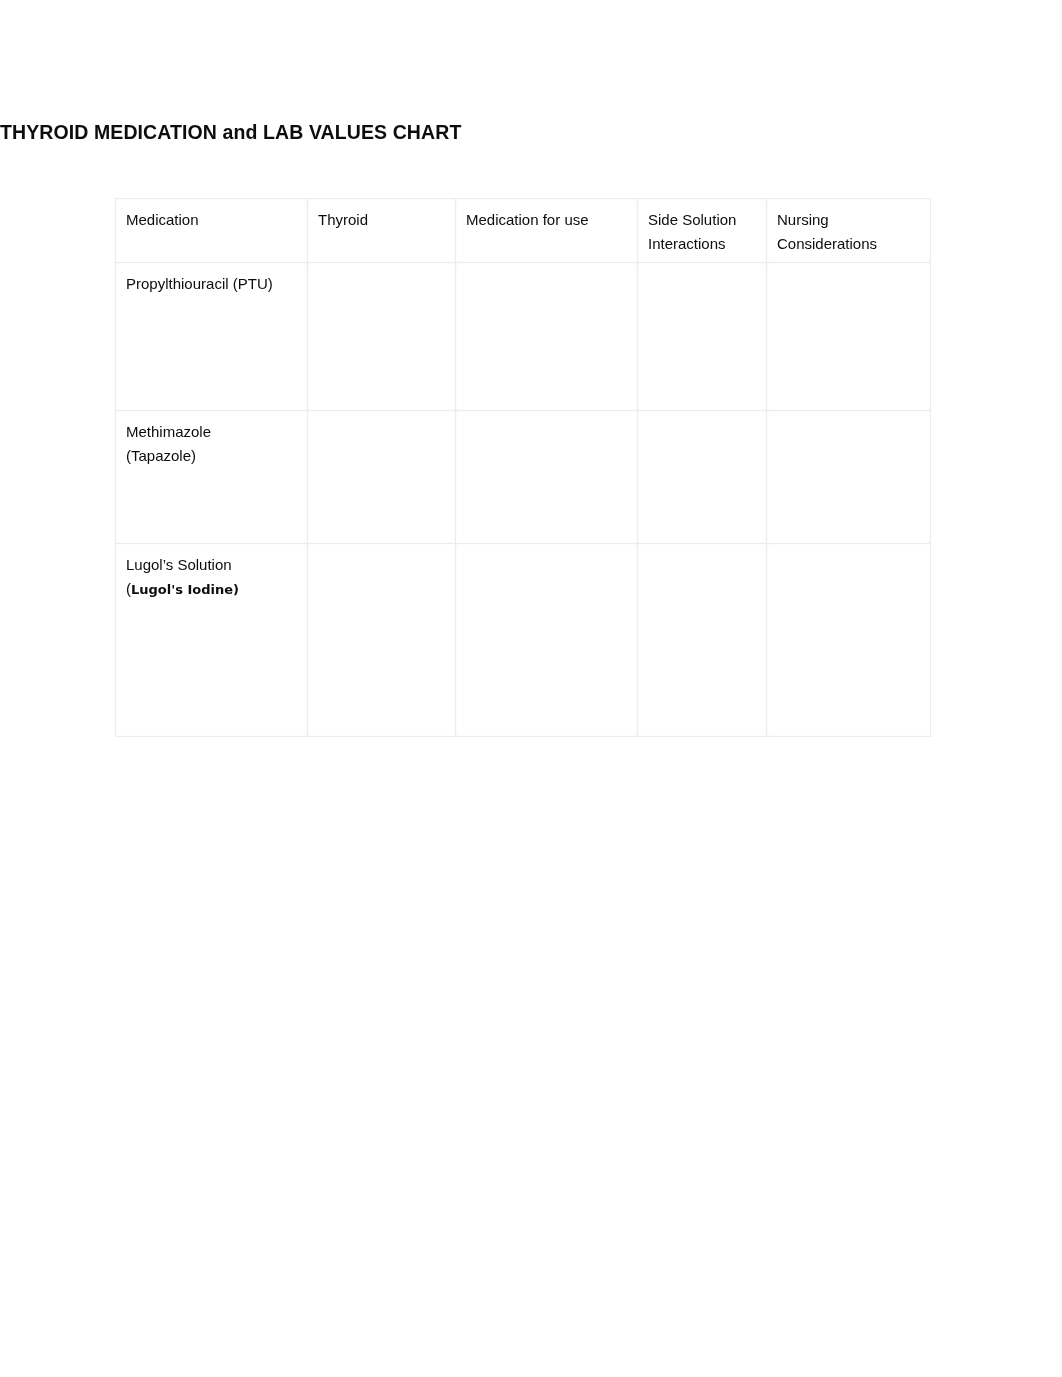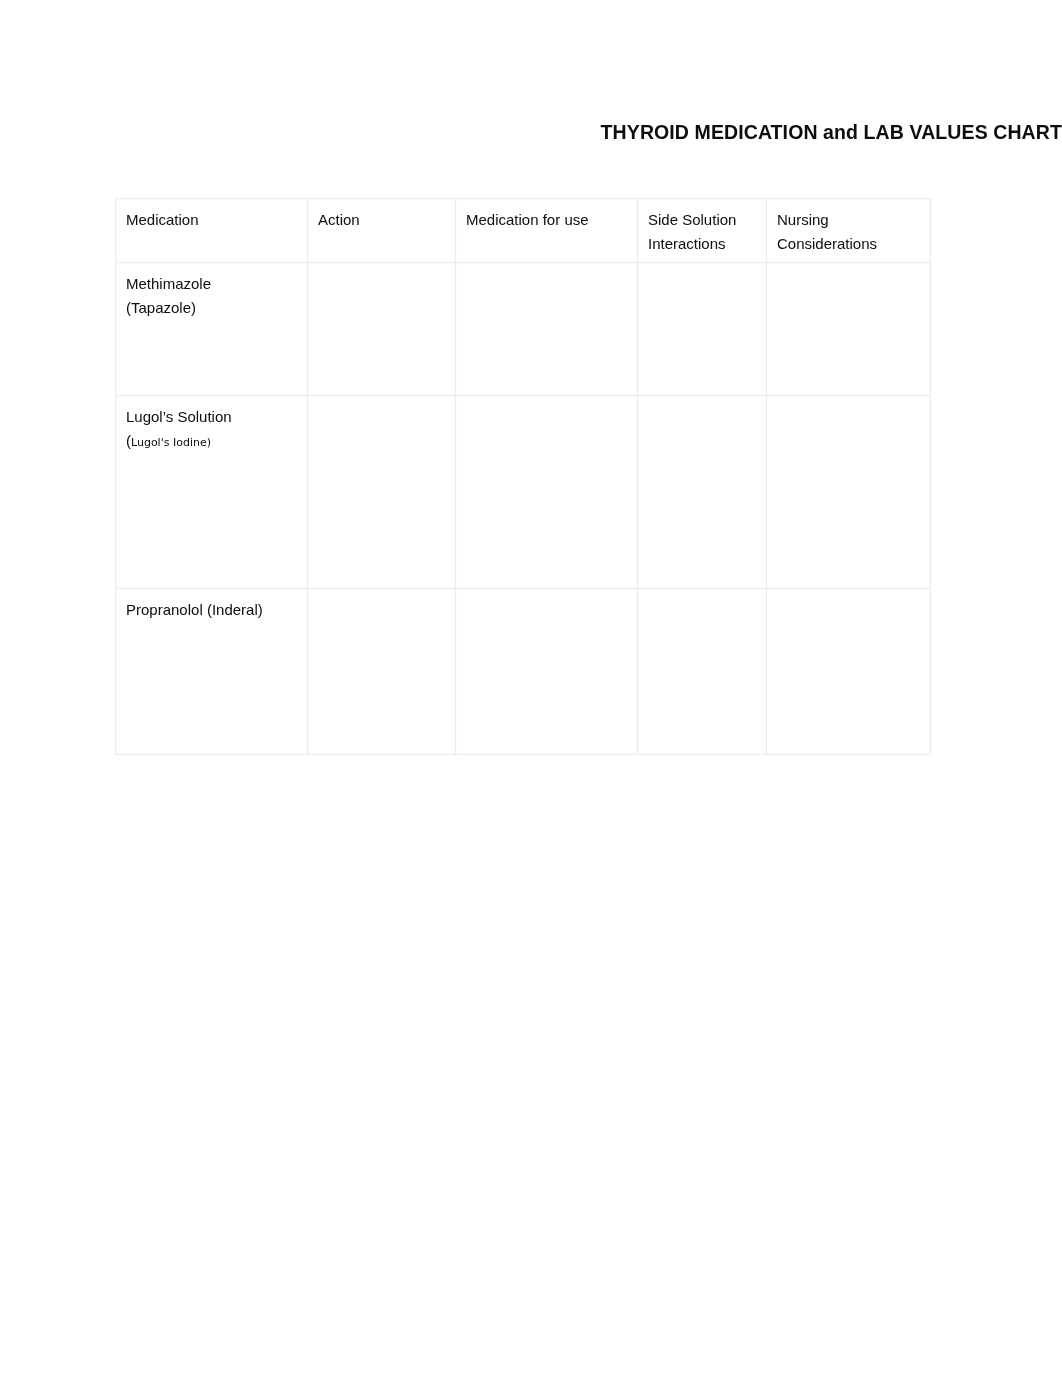--- a/index.html
+++ b/index.html
@@ -24,21 +24,21 @@
     height: 1377px;
     background: #ffffff;
     overflow: hidden;
   }
 
   .doc-title {
     position: absolute;
     left: 0;
     top: 121px;
     width: 1062px;
-    text-align: right;
+    text-align: left;
     font-size: 19.5px;
     font-weight: bold;
     letter-spacing: 0.1px;
     color: #0d0d0d;
     white-space: nowrap;
   }
 
   
   .chart-table {
     position: absolute;
@@ -86,21 +86,22 @@
   tr.r-2 td { height: 87px;  }
   tr.r-3 td { height: 132px; }
   tr.r-4 td { height: 117px; }
   tr.r-5 td { height: 135px; }
   tr.r-6 td { height: 177px; }
   tr.r-7 td { height: 150px; }
 
   
   .alt-font {
     font-family: "DejaVu Sans", sans-serif;
-    font-size: 11px;
+    font-size: 13px;
+    font-weight: bold;
   }
   .paren-lead {
     font-family: "Liberation Sans", sans-serif;
     font-size: 15px;
   }
 </style>
 </head>
 <body>
 
 <div class="page">
@@ -115,39 +116,56 @@
         <col class="c-side">
         <col class="c-nurse">
     </colgroup>
 
     <thead>
       <tr class="r-head">
         <th>
           <span class="cell-text">Medication</span>
         </th>
         <th>
-          <span class="cell-text">Action</span>
+          <span class="cell-text">Thyroid</span>
         </th>
         <th>
           <span class="cell-text">Medication for use</span>
         </th>
         <th>
           <span class="cell-text">Side Solution
 Interactions</span>
         </th>
         <th>
           <span class="cell-text">Nursing
 Considerations</span>
         </th>
       </tr>
     </thead>
 
     <tbody>
 
 
+      <tr class="r-3">
+        <td>
+          <span class="cell-text">Propylthiouracil (PTU)</span>
+        </td>
+        <td>
+          <span class="cell-text"></span>
+        </td>
+        <td>
+          <span class="cell-text"></span>
+        </td>
+        <td>
+          <span class="cell-text"></span>
+        </td>
+        <td>
+          <span class="cell-text"></span>
+        </td>
+      </tr>
 
       <tr class="r-4">
         <td>
           <span class="cell-text">Methimazole
 (Tapazole)</span>
         </td>
         <td>
           <span class="cell-text"></span>
         </td>
         <td>
@@ -174,33 +192,16 @@
           <span class="cell-text"></span>
         </td>
         <td>
           <span class="cell-text"></span>
         </td>
         <td>
           <span class="cell-text"></span>
         </td>
       </tr>
 
-      <tr class="r-7">
-        <td>
-          <span class="cell-text">Propranolol (Inderal)</span>
-        </td>
-        <td>
-          <span class="cell-text"></span>
-        </td>
-        <td>
-          <span class="cell-text"></span>
-        </td>
-        <td>
-          <span class="cell-text"></span>
-        </td>
-        <td>
-          <span class="cell-text"></span>
-        </td>
-      </tr>
     </tbody>
   </table>
 
 </div>
 
 </body></html>

